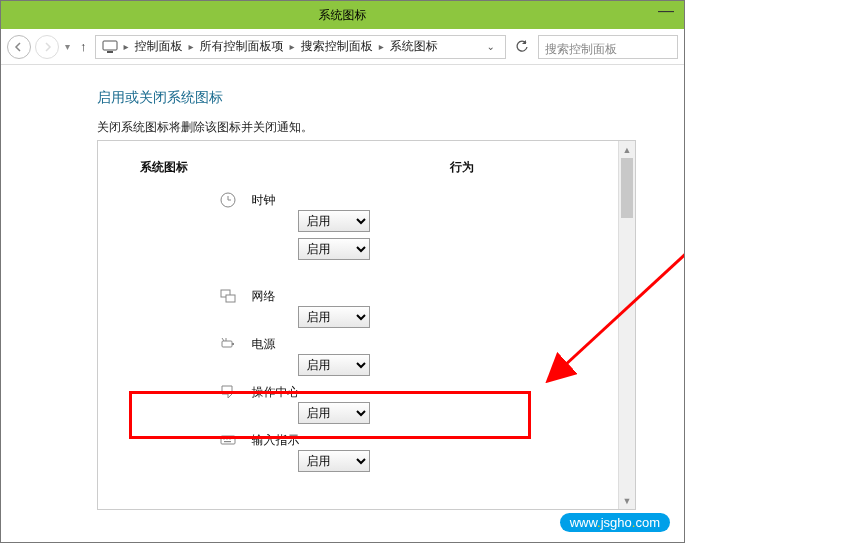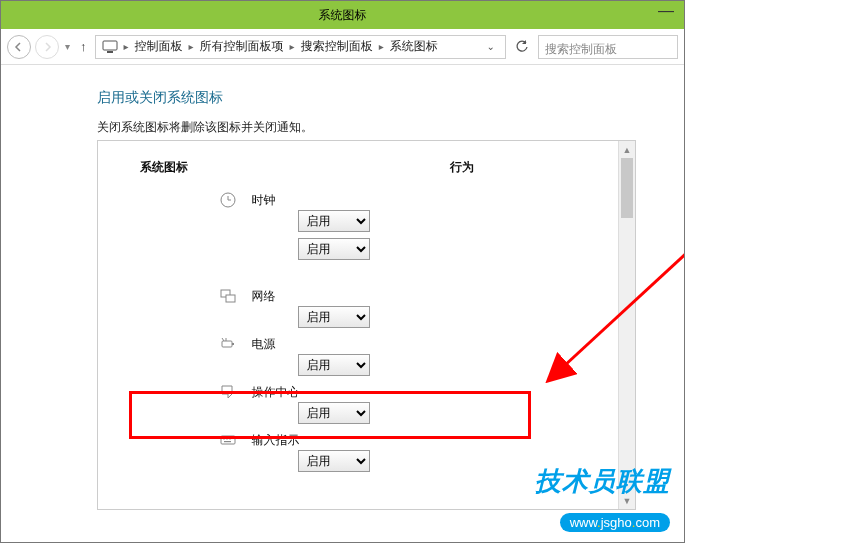--- a/index.html
+++ b/index.html
@@ -185,19 +185,18 @@
   <svg class="arrow-svg" viewBox="0 0 230 210">
     <defs>
         <marker id="ahead" markerWidth="10" markerHeight="10" refX="2" refY="5" orient="auto">
           <path d="M0 0 L10 5 L0 10 Z" fill="#ff0000"></path>
         </marker>
       </defs>
     <line x1="215" y1="8" x2="22" y2="186" stroke="#ff0000" stroke-width="3" marker-end="url(#ahead)"></line>
   </svg>
 
   <div class="watermark">
-    <div class="wm1">技术员联盟</div>
     <div class="wm2">
       <span>www</span><span class="dot">.</span><span>jsgho</span><span class="dot">.</span><span>com</span>
     </div>
   </div>
 
 </div>
 
 </body></html>

